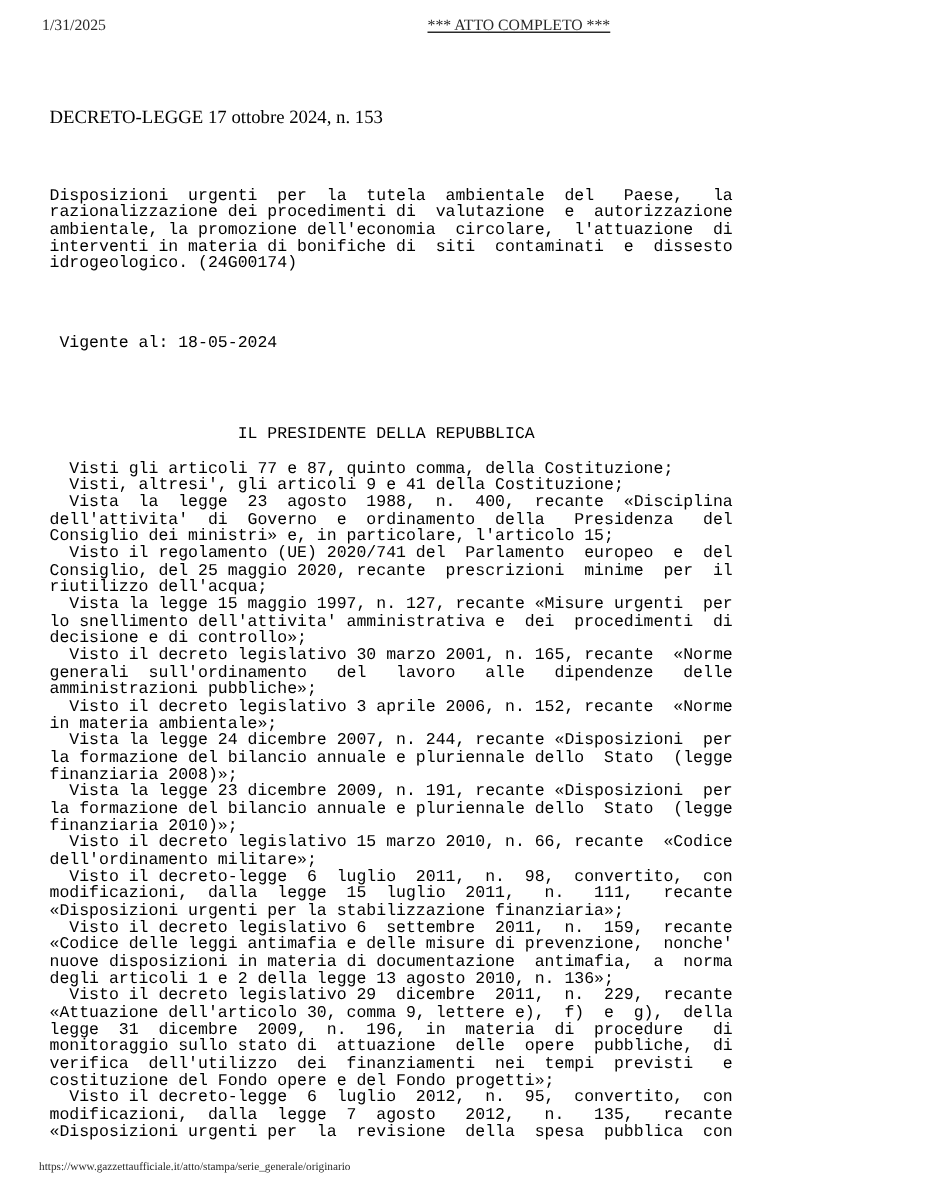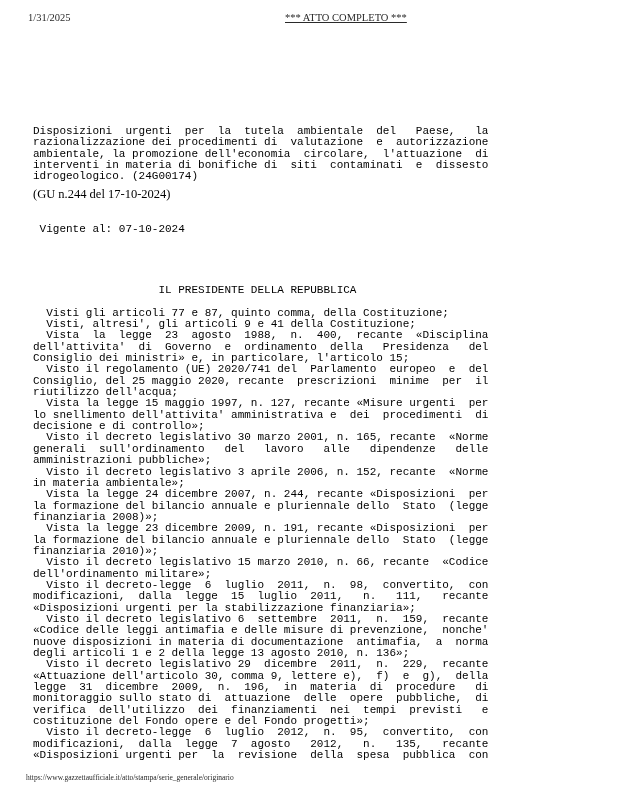--- a/index.html
+++ b/index.html
@@ -64,30 +64,30 @@
 </style>
 </head>
 <body>
 
 <div class="page">
 
   <span class="print-hdr hdr-date">1/31/2025</span>
 
   <span class="print-hdr hdr-title">*** ATTO COMPLETO ***</span>
 
+  <h1 class="law-title">DECRETO-LEGGE 17 ottobre 2024, n. 153</h1>
 
   <pre class="mono abstract">Disposizioni  urgenti  per  la  tutela  ambientale  del   Paese,   la
 razionalizzazione dei procedimenti di  valutazione  e  autorizzazione
 ambientale, la promozione dell'economia  circolare,  l'attuazione  di
 interventi in materia di bonifiche di  siti  contaminati  e  dissesto
 idrogeologico. (24G00174)</pre>
 
-  <div class="gazette-ref">(GU n.244 del 17-10-2024)</div>
 
-  <pre class="mono validity"> Vigente al: 07-10-2024</pre>
+  <pre class="mono validity"> Vigente al: 18-05-2024</pre>
 
   <pre class="mono act-body">                   IL PRESIDENTE DELLA REPUBBLICA
 
   Visti gli articoli 77 e 87, quinto comma, della Costituzione;
   Visti, altresi', gli articoli 9 e 41 della Costituzione;
   Vista  la  legge  23  agosto  1988,  n.  400,  recante  «Disciplina
 dell'attivita'  di  Governo  e  ordinamento  della   Presidenza   del
 Consiglio dei ministri» e, in particolare, l'articolo 15;
   Visto il regolamento (UE) 2020/741 del  Parlamento  europeo  e  del
 Consiglio, del 25 maggio 2020, recante  prescrizioni  minime  per  il

